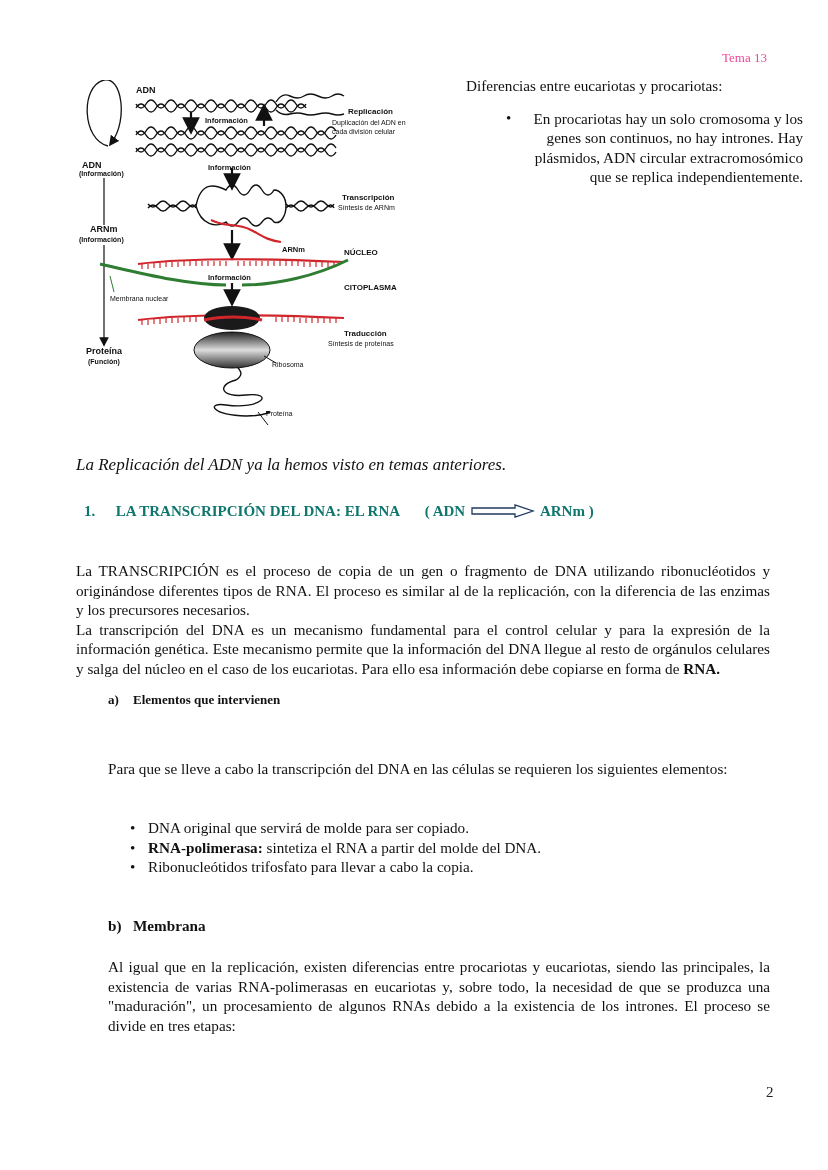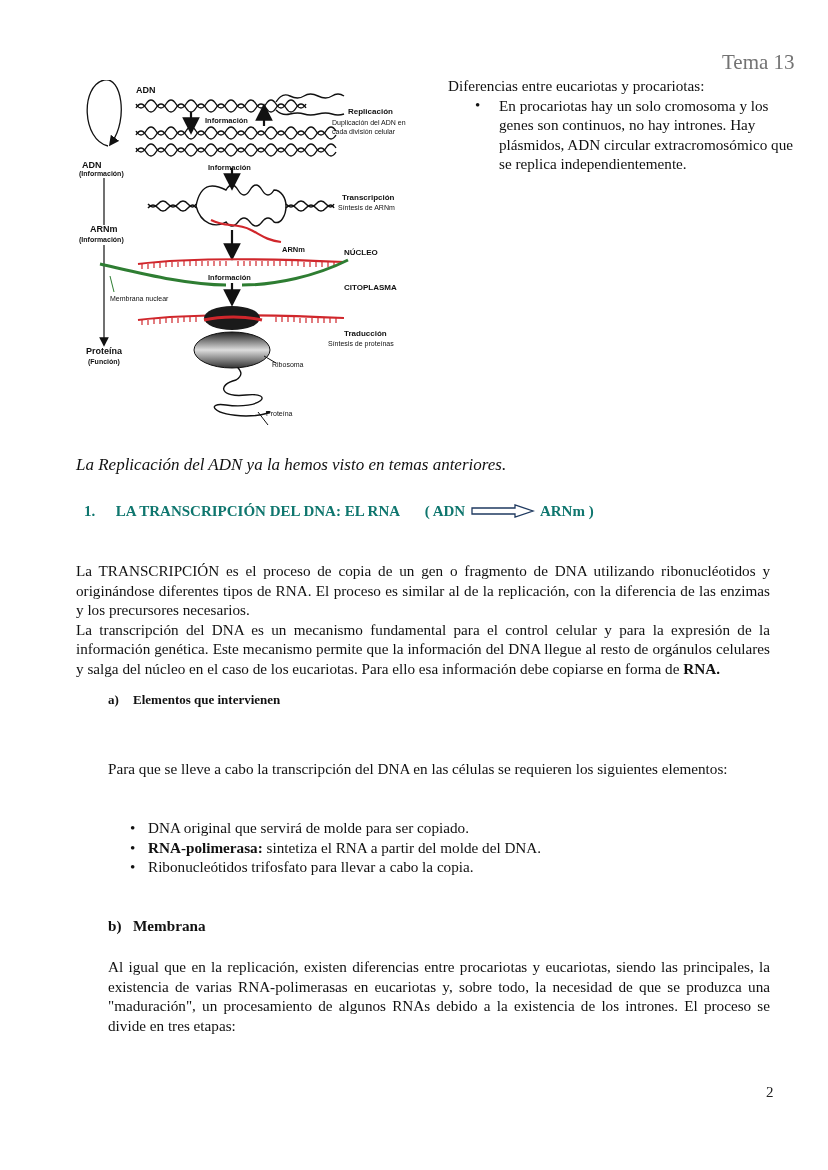--- a/index.html
+++ b/index.html
@@ -1,30 +1,30 @@
 <!DOCTYPE html>
 <html><head>
 <meta charset="utf-8">
 <style>
   html, body { margin:0; padding:0; background:#ffffff; }
   body { width:828px; height:1170px; position:relative; overflow:hidden;
          font-family:"Liberation Serif", serif; color:#111; }
   .abs { position:absolute; }
-  .header-tema { left:722px; top:50px; font-size:21px; color:#737373; }
+  .header-tema { left:722px; top:50px; font-size:13px; color:#ec4899; }
   .page-num { left:766px; top:1084px; font-size:15px; color:#222; }
 
   
   .diagram { left:76px; top:80px; width:350px; height:345px; }
   .diagram svg { display:block; }
   .dlab { font-family:"Liberation Sans", sans-serif; }
 
   
-  .diffs { left:448px; top:76px; width:350px; font-size:15.2px; line-height:19.5px; }
+  .diffs { left:466px; top:76px; width:350px; font-size:15.2px; line-height:19.5px; }
   .diffs .title { margin:0; }
-  .diffs ul { margin:0; padding-left:51px; list-style:none; }
+  .diffs ul { margin:13px; padding-left:51px; list-style:none;text-align:right; }
   .diffs li { position:relative; }
   .diffs li::before { content:"\2022"; position:absolute; left:-24px; top:0; font-size:15px; }
 
   .italic-note { left:76px; top:455px; font-size:17px; font-style:italic; }
 
   .section-title { left:84px; top:503px; font-size:15px; font-weight:bold; color:#0f766e; white-space:nowrap; }
   .section-title .num { display:inline-block; width:28px; }
   .section-title .arrowbox { display:inline-block; vertical-align:middle; margin:0 2px; }
 
   .p1 { left:76px; top:561px; width:694px; font-size:15.2px; line-height:19.5px; text-align:justify; }

